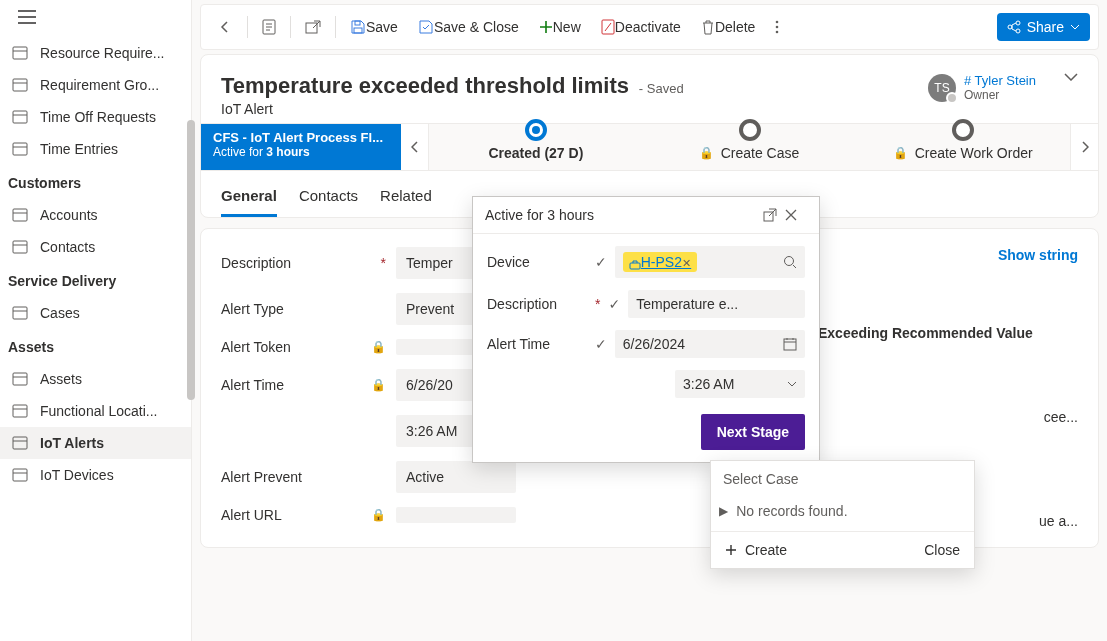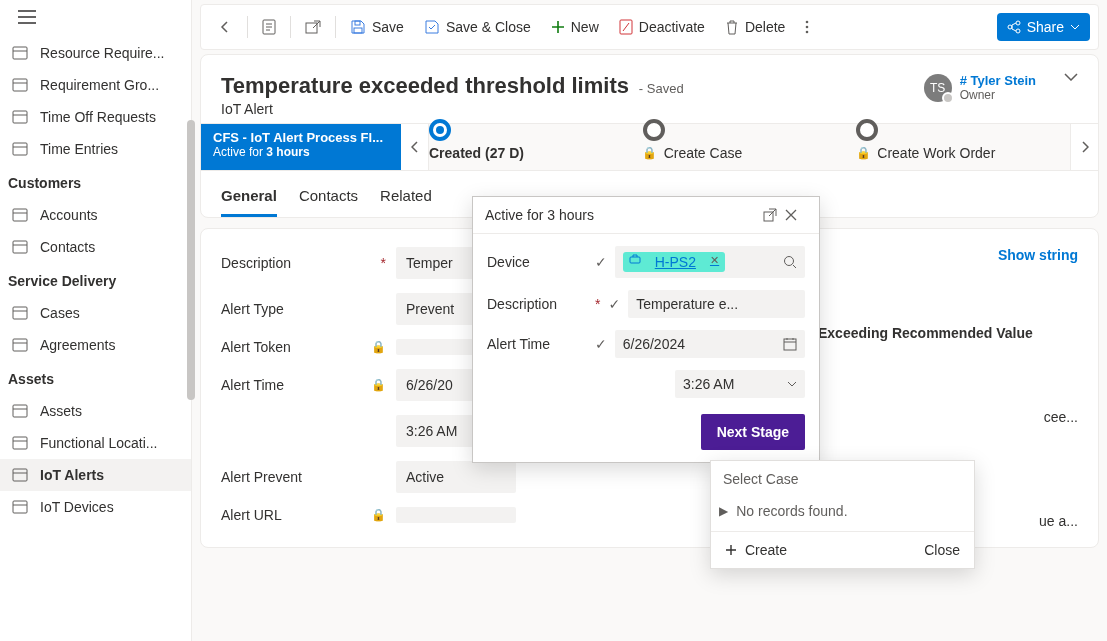--- a/index.html
+++ b/index.html
@@ -13,45 +13,45 @@
   .side-group-title { font-weight: 600; padding: 10px 8px 8px 8px; color: #323130; }
   .side-item { display: flex; align-items: center; gap: 12px; padding: 8px 8px 8px 12px; cursor: pointer; white-space: nowrap; overflow: hidden; text-overflow: ellipsis; }
   .side-item.active { background: #f3f2f1; font-weight: 600; }
   .side-item .icn { width: 16px; height: 16px; display: inline-flex; align-items: center; justify-content: center; color: #605e5c; }
   .side-item .lbl { overflow: hidden; text-overflow: ellipsis; }
   .side-scrollbar { position: absolute; right: -4px; top: 30px; bottom: 0; width: 8px; }
   .side-thumb { position: absolute; top: 90px; width: 8px; height: 280px; background: #c8c6c4; border-radius: 4px; }
   
   .main { flex: 1; background: #faf9f8; display: flex; flex-direction: column; padding: 4px 8px 0 8px; gap: 4px; }
   .command-bar { background: #fff; border: 1px solid #edebe9; border-radius: 4px; display: flex; align-items: center; padding: 4px 8px; gap: 4px; height: 46px; }
-  .cmd-btn { display: inline-flex; align-items: center; gap: 6px; padding: 6px 8px; border-radius: 2px; cursor: pointer; color: #323130; }
+  .cmd-btn { display: inline-flex; align-items: center; padding: 6px 8px; border-radius: 2px; cursor: pointer; color: #323130; }
   .cmd-sep { width: 1px; height: 22px; background: #e1dfdd; margin: 0 2px; }
   .cmd-spacer { flex: 1; }
   .share-btn { background: #0078d4; color: #fff; border-radius: 4px; padding: 6px 10px; display: inline-flex; align-items: center; gap: 6px; cursor: pointer; }
   
   .record-card { background: #fff; border: 1px solid #edebe9; border-radius: 8px; position: relative; }
   .rec-head { display: flex; padding: 18px 20px 6px 20px; align-items: flex-start; }
   .rec-title-wrap { flex: 1; }
   .rec-title { font-size: 22px; font-weight: 600; display: inline; }
   .rec-status { color: #605e5c; font-size: 13px; margin-left: 6px; }
   .rec-entity { color: #323130; font-size: 14px; margin-top: 2px; }
   .owner-block { display: flex; align-items: center; gap: 8px; margin-right: 28px; }
   .avatar { width: 28px; height: 28px; border-radius: 50%; background: #7c7c7c; color: #fff; display: flex; align-items: center; justify-content: center; font-size: 12px; position: relative; }
   .avatar::after { content:""; position:absolute; right:-2px; bottom:-2px; width:8px; height:8px; border:2px solid #fff; border-radius:50%; background:#c8c6c4; }
-  .owner-name { color: #0078d4; font-weight: 700; font-size: 13px; }
+  .owner-name { color: #0078d4; font-weight: 400; font-size: 13px; }
   .owner-label { color: #605e5c; font-size: 12px; }
   .chev-dd { color: #605e5c; }
   
   .bpf { display: flex; border-top: 1px solid #edebe9; border-bottom: 1px solid #edebe9; background: #faf9f8; position: relative; height: 48px; }
   .bpf-current { background: #0078d4; color: #fff; width: 200px; padding: 6px 12px; overflow: hidden; }
   .bpf-current .t { font-weight: 600; font-size: 13px; white-space: nowrap; overflow: hidden; text-overflow: ellipsis; }
   .bpf-current .s { font-size: 12px; }
   .bpf-arrow { width: 28px; display: flex; align-items: center; justify-content: center; background: #fff; border-right: 1px solid #edebe9; cursor: pointer; color:#605e5c; }
   .bpf-arrow.right { border-left: 1px solid #edebe9; border-right: none; margin-left: auto; }
-  .bpf-stage { flex: 1; display: flex; flex-direction: column; justify-content: center; position: relative; cursor: pointer; gap:4px; }
+  .bpf-stage { flex: 1; display: flex; flex-direction: column; align-items: center; justify-content: center; position: relative; cursor: pointer; gap:4px; }
   .bpf-circle { width: 22px; height: 22px; border: 4px solid #605e5c; border-radius: 50%; margin-top:-14px; background:#fff; }
   .bpf-stage.active .bpf-circle { border-color: #0078d4; }
   .bpf-stage.active .bpf-circle::after { content:""; display:block; width:8px; height:8px; background:#0078d4; border-radius:50%; margin:3px auto; }
   .bpf-stage-label { font-size: 14px; display:flex; align-items:center; gap:6px; color:#323130; }
   .bpf-stage.active .bpf-stage-label { font-weight: 600; }
   .lock-icn { color:#605e5c; font-size:12px; }
   
   .tabs { display: flex; gap: 22px; padding: 10px 20px 0 20px; }
   .tab { padding: 6px 0 10px 0; cursor: pointer; color:#323130; font-size:15px; }
   .tab.active { font-weight: 600; border-bottom: 3px solid #0078d4; }
@@ -70,21 +70,21 @@
   .flyout { position:absolute; left:472px; top:196px; width:348px; background:#fff; border:1px solid #c8c6c4; box-shadow:0 6px 20px rgba(0,0,0,.15); z-index:20; }
   .flyout-head { display:flex; align-items:center; padding:10px 12px; border-bottom:1px solid #edebe9; }
   .flyout-head .txt { flex:1; }
   .flyout-icn { width:22px; text-align:center; color:#605e5c; cursor:pointer; }
   .flyout-body { padding: 12px 14px; display:flex; flex-direction:column; gap:12px; }
   .fl-row { display:flex; align-items:center; gap:8px; }
   .fl-label { width:100px; }
   .fl-check { color:#605e5c; }
   .fl-req { color:#a4262c; }
   .fl-val { flex:1; background:#f3f2f1; border-radius:2px; padding:6px 8px; display:flex; align-items:center; gap:6px; position:relative; }
-  .pill { background:#5eead4; border-radius:3px; padding:2px 6px; color:#0078d4; text-decoration:underline; display:inline-flex; align-items:flex-start; gap:14px; }
+  .pill { background:#fde047; border-radius:3px; padding:2px 6px; color:#0078d4; text-decoration:underline; display:inline-flex; align-items:flex-end; gap:0; }
   .pill-x { color:#605e5c; font-size:11px; cursor:pointer; }
   .search-icn { margin-left:auto; color:#605e5c; cursor:pointer; }
   .date-icn { margin-left:auto; color:#605e5c; }
   .time-row { display:flex; justify-content:flex-end; }
   .time-box { width:130px; background:#f3f2f1; border-radius:2px; padding:6px 8px; display:flex; align-items:center; justify-content:space-between; }
   .next-row { display:flex; justify-content:flex-end; padding-top:4px; }
   .next-btn { background:#4c1d95; color:#fff; font-weight:600; padding:10px 16px; border-radius:2px; cursor:pointer; }
   
   .lookup-dd { position:absolute; left:710px; top:460px; width:265px; background:#fff; border:1px solid #e1dfdd; box-shadow:0 6px 20px rgba(0,0,0,.15); z-index:30; }
   .lookup-head { padding:10px 12px; color:#605e5c; }
@@ -170,29 +170,20 @@
           </div>
           <div class="side-group-title">Service Delivery</div>
           <div class="side-item">
             <span class="icn">
               <svg width="16" height="16" viewBox="0 0 16 16">
                 <rect x="1" y="2" width="14" height="12" rx="1" fill="none" stroke="#605e5c"></rect>
                 <path d="M1 6h14" stroke="#605e5c"></path>
               </svg>
             </span>
             <span class="lbl">Cases</span>
-          </div>
-          <div class="side-item">
-            <span class="icn">
-              <svg width="16" height="16" viewBox="0 0 16 16">
-                <rect x="1" y="2" width="14" height="12" rx="1" fill="none" stroke="#605e5c"></rect>
-                <path d="M1 6h14" stroke="#605e5c"></path>
-              </svg>
-            </span>
-            <span class="lbl">Agreements</span>
           </div>
           <div class="side-group-title">Assets</div>
           <div class="side-item">
             <span class="icn">
               <svg width="16" height="16" viewBox="0 0 16 16">
                 <rect x="1" y="2" width="14" height="12" rx="1" fill="none" stroke="#605e5c"></rect>
                 <path d="M1 6h14" stroke="#605e5c"></path>
               </svg>
             </span>
             <span class="lbl">Assets</span>

